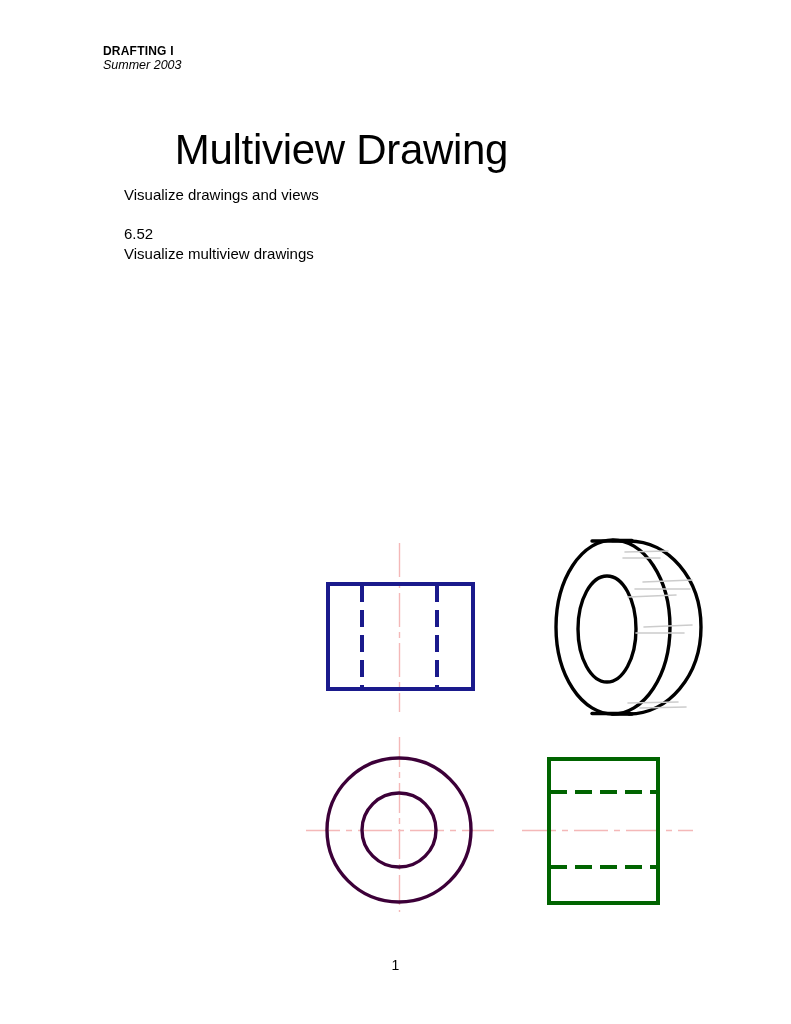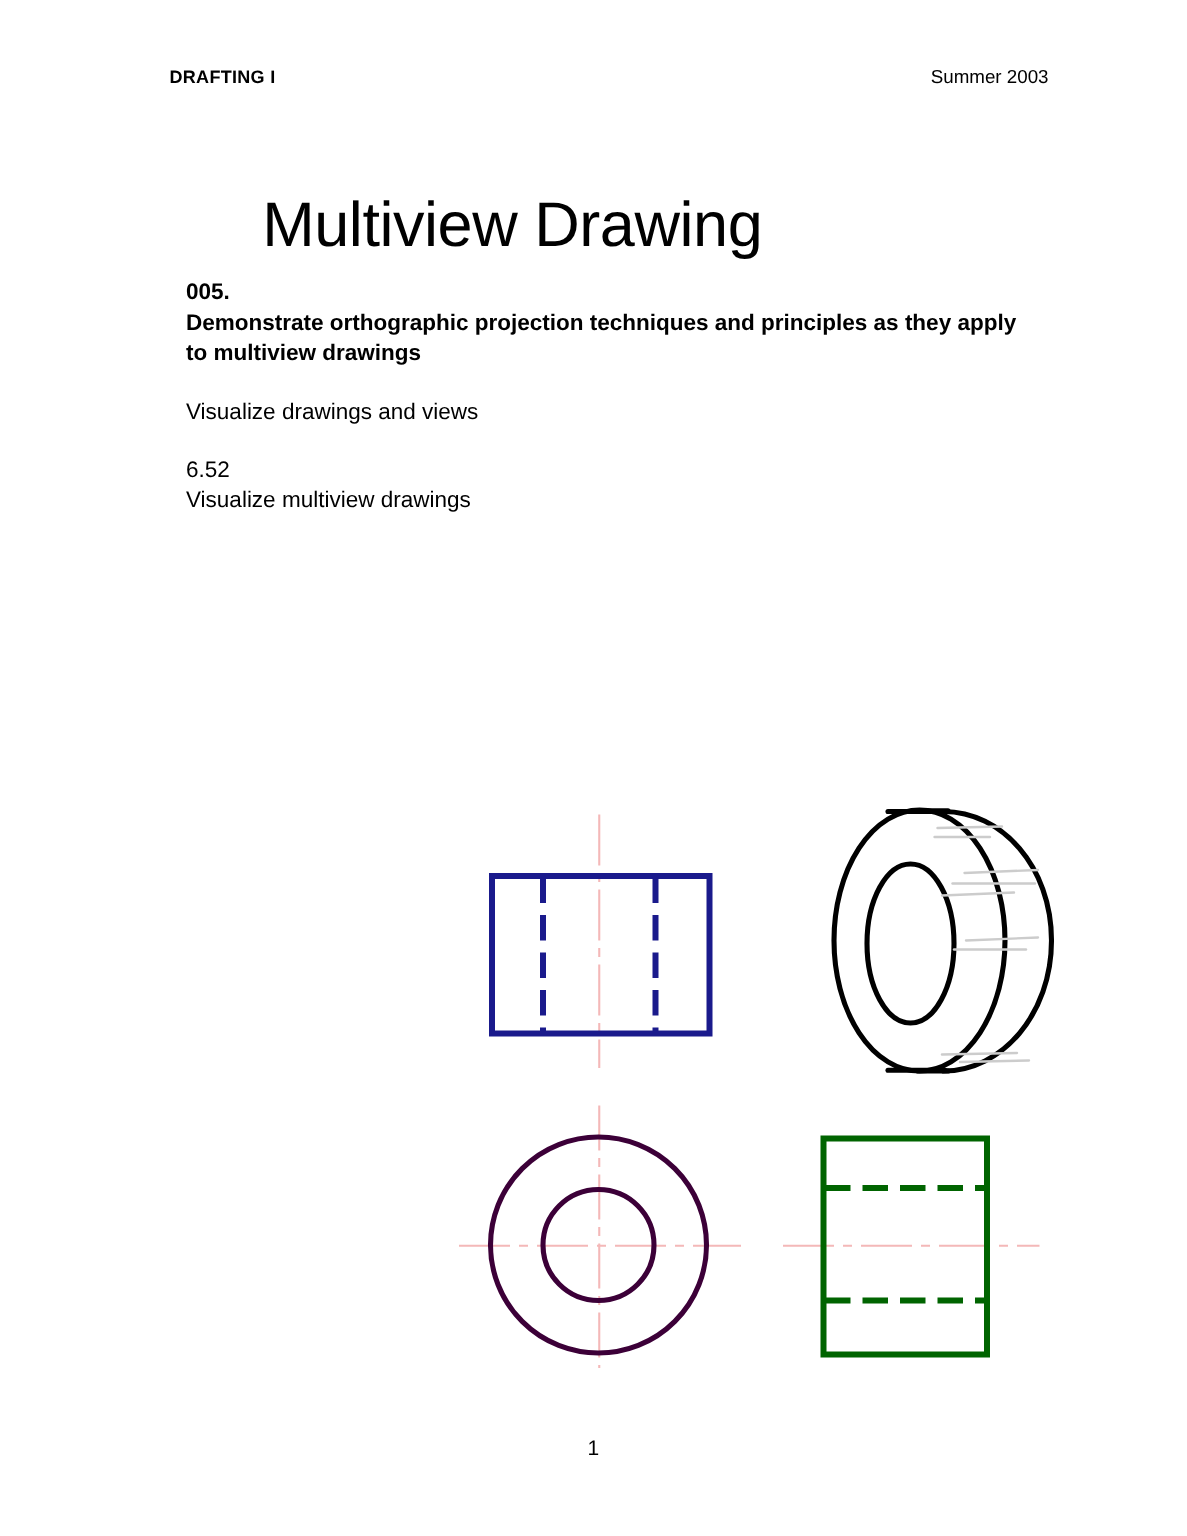--- a/index.html
+++ b/index.html
@@ -18,35 +18,37 @@
 
   .page {
     position: absolute;
     inset: 0;
     background: #ffffff;
   }
 
   
   .running-head {
     position: absolute;
-    left: 113px;
+    left: 103px;
     top: 44px;
     width: 586px;
     height: 16px;
     display: flex;
     justify-content: space-between;
     align-items: baseline;
+    flex-direction: column;
   }
   .running-head .course {
     font-size: 12px;
     font-weight: bold;
     letter-spacing: 0.2px;
   }
   .running-head .term {
     font-size: 12.5px;
+    font-style: italic;
   }
 
   
   .doc-title {
     position: absolute;
     left: 0;
     top: 98px;
     width: 683px;
     text-align: center;
     font-size: 42px;
@@ -105,24 +107,20 @@
 
   <div class="running-head">
     <span class="course">DRAFTING I</span>
     <span class="term">Summer 2003</span>
   </div>
 
   <h1 class="doc-title">Multiview Drawing</h1>
 
   <div class="content">
 
-    <div class="objective-title">
-      <span class="num">005.</span>
-      <span class="desc">Demonstrate orthographic projection techniques and principles as they apply to multiview drawings</span>
-    </div>
 
 
     <div class="sub-block">
       <span class="desc">Visualize drawings and views</span>
     </div>
 
     <div class="sub-block">
       <span class="num">6.52</span>
       <span class="desc">Visualize multiview drawings</span>
     </div>

